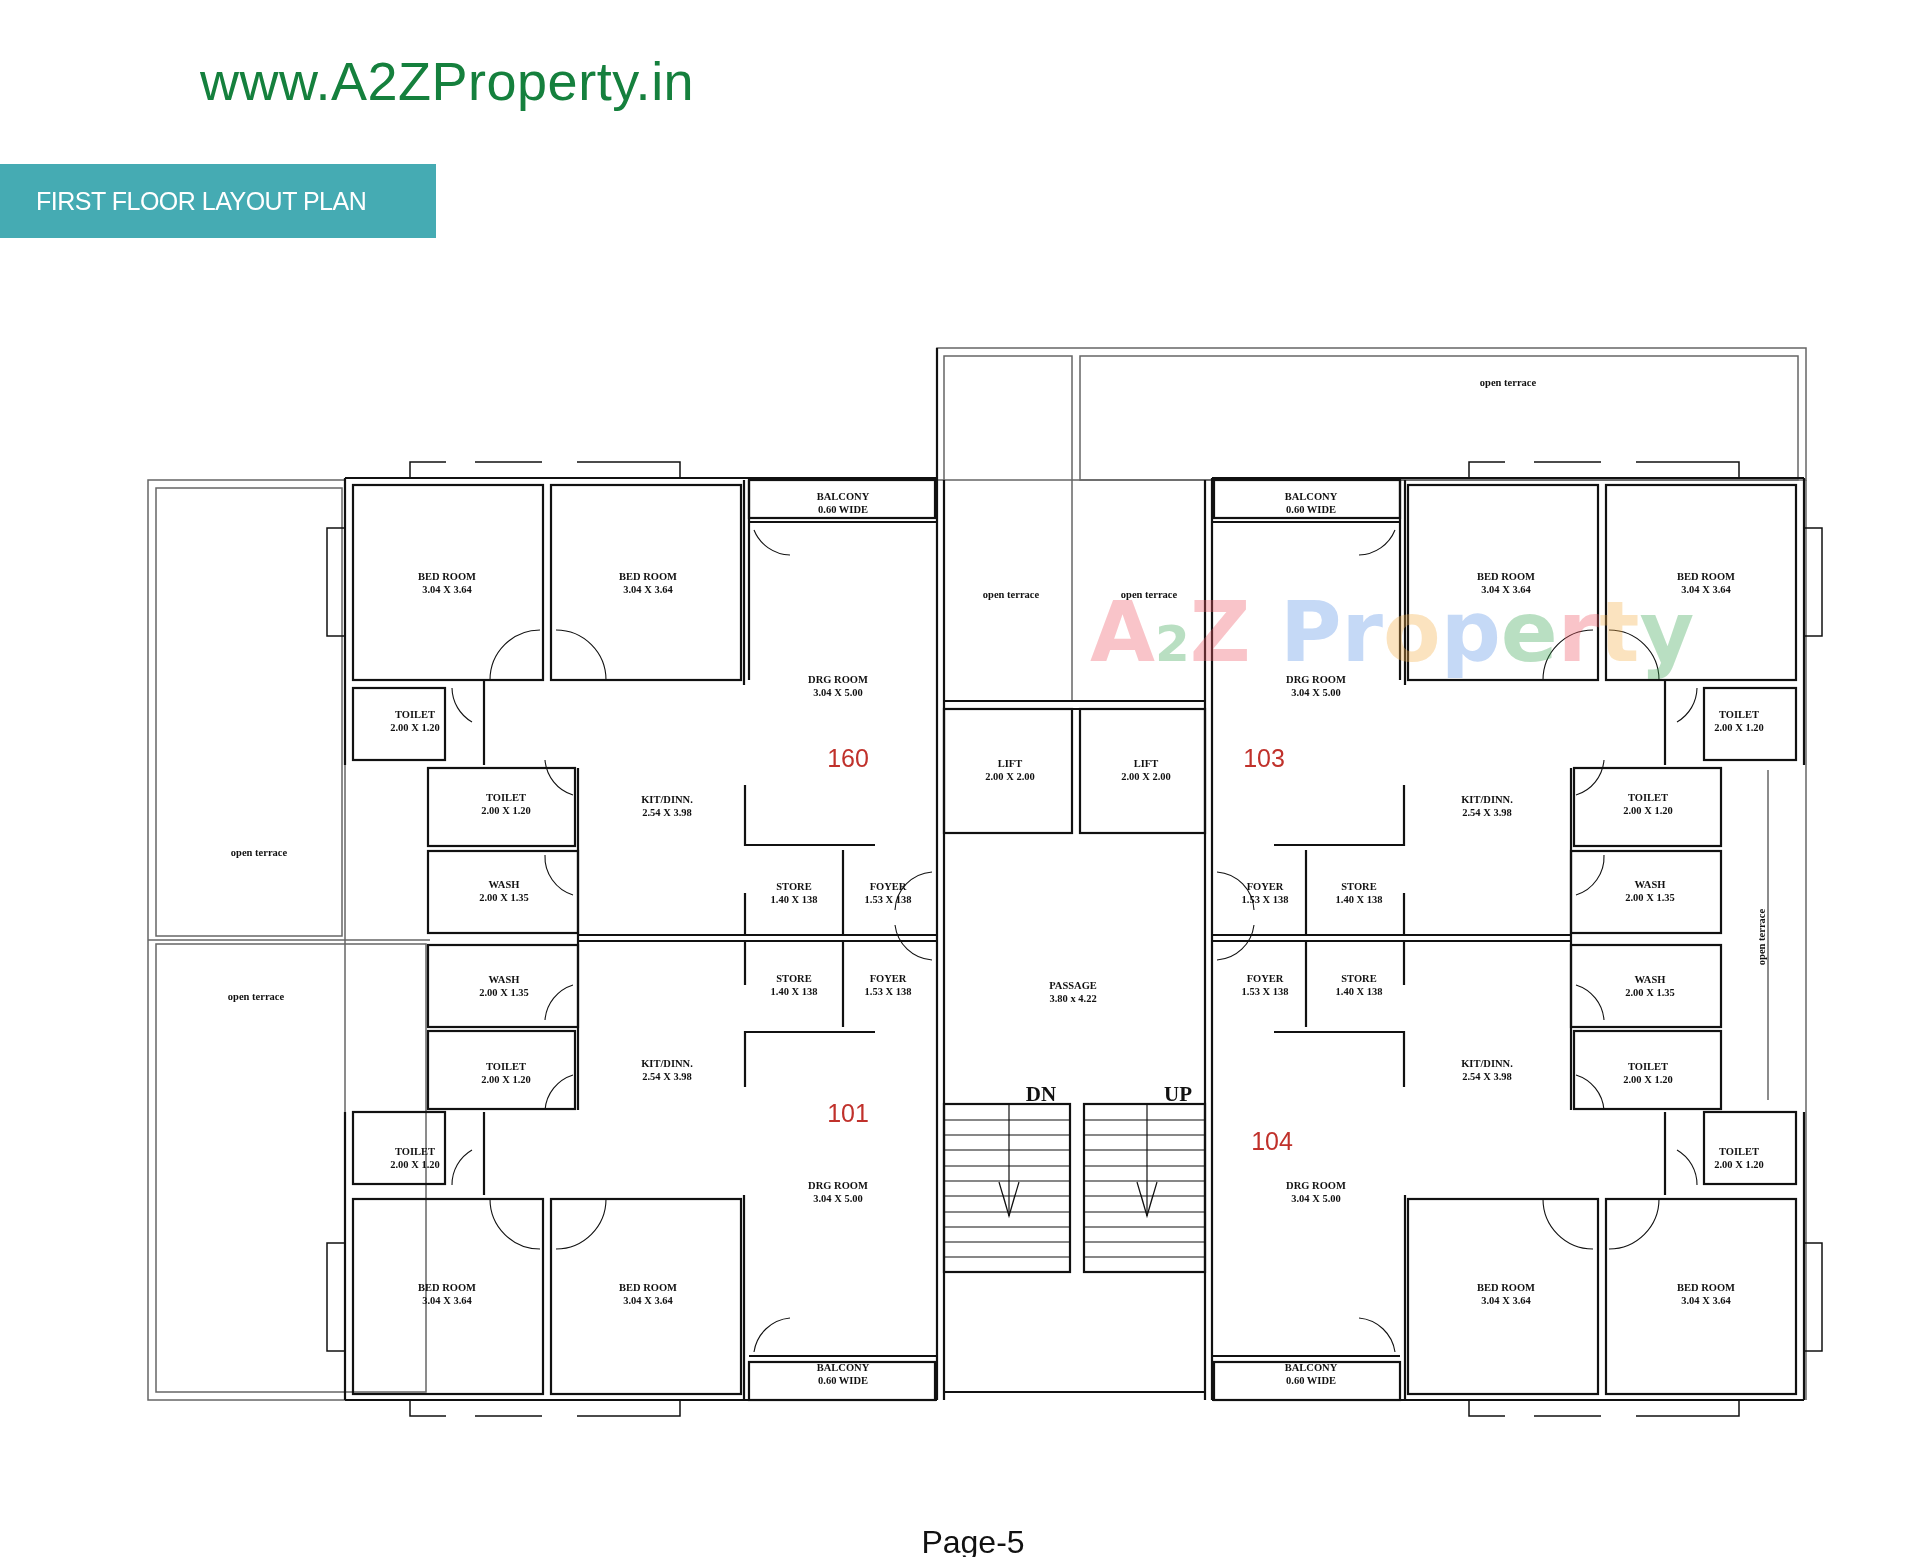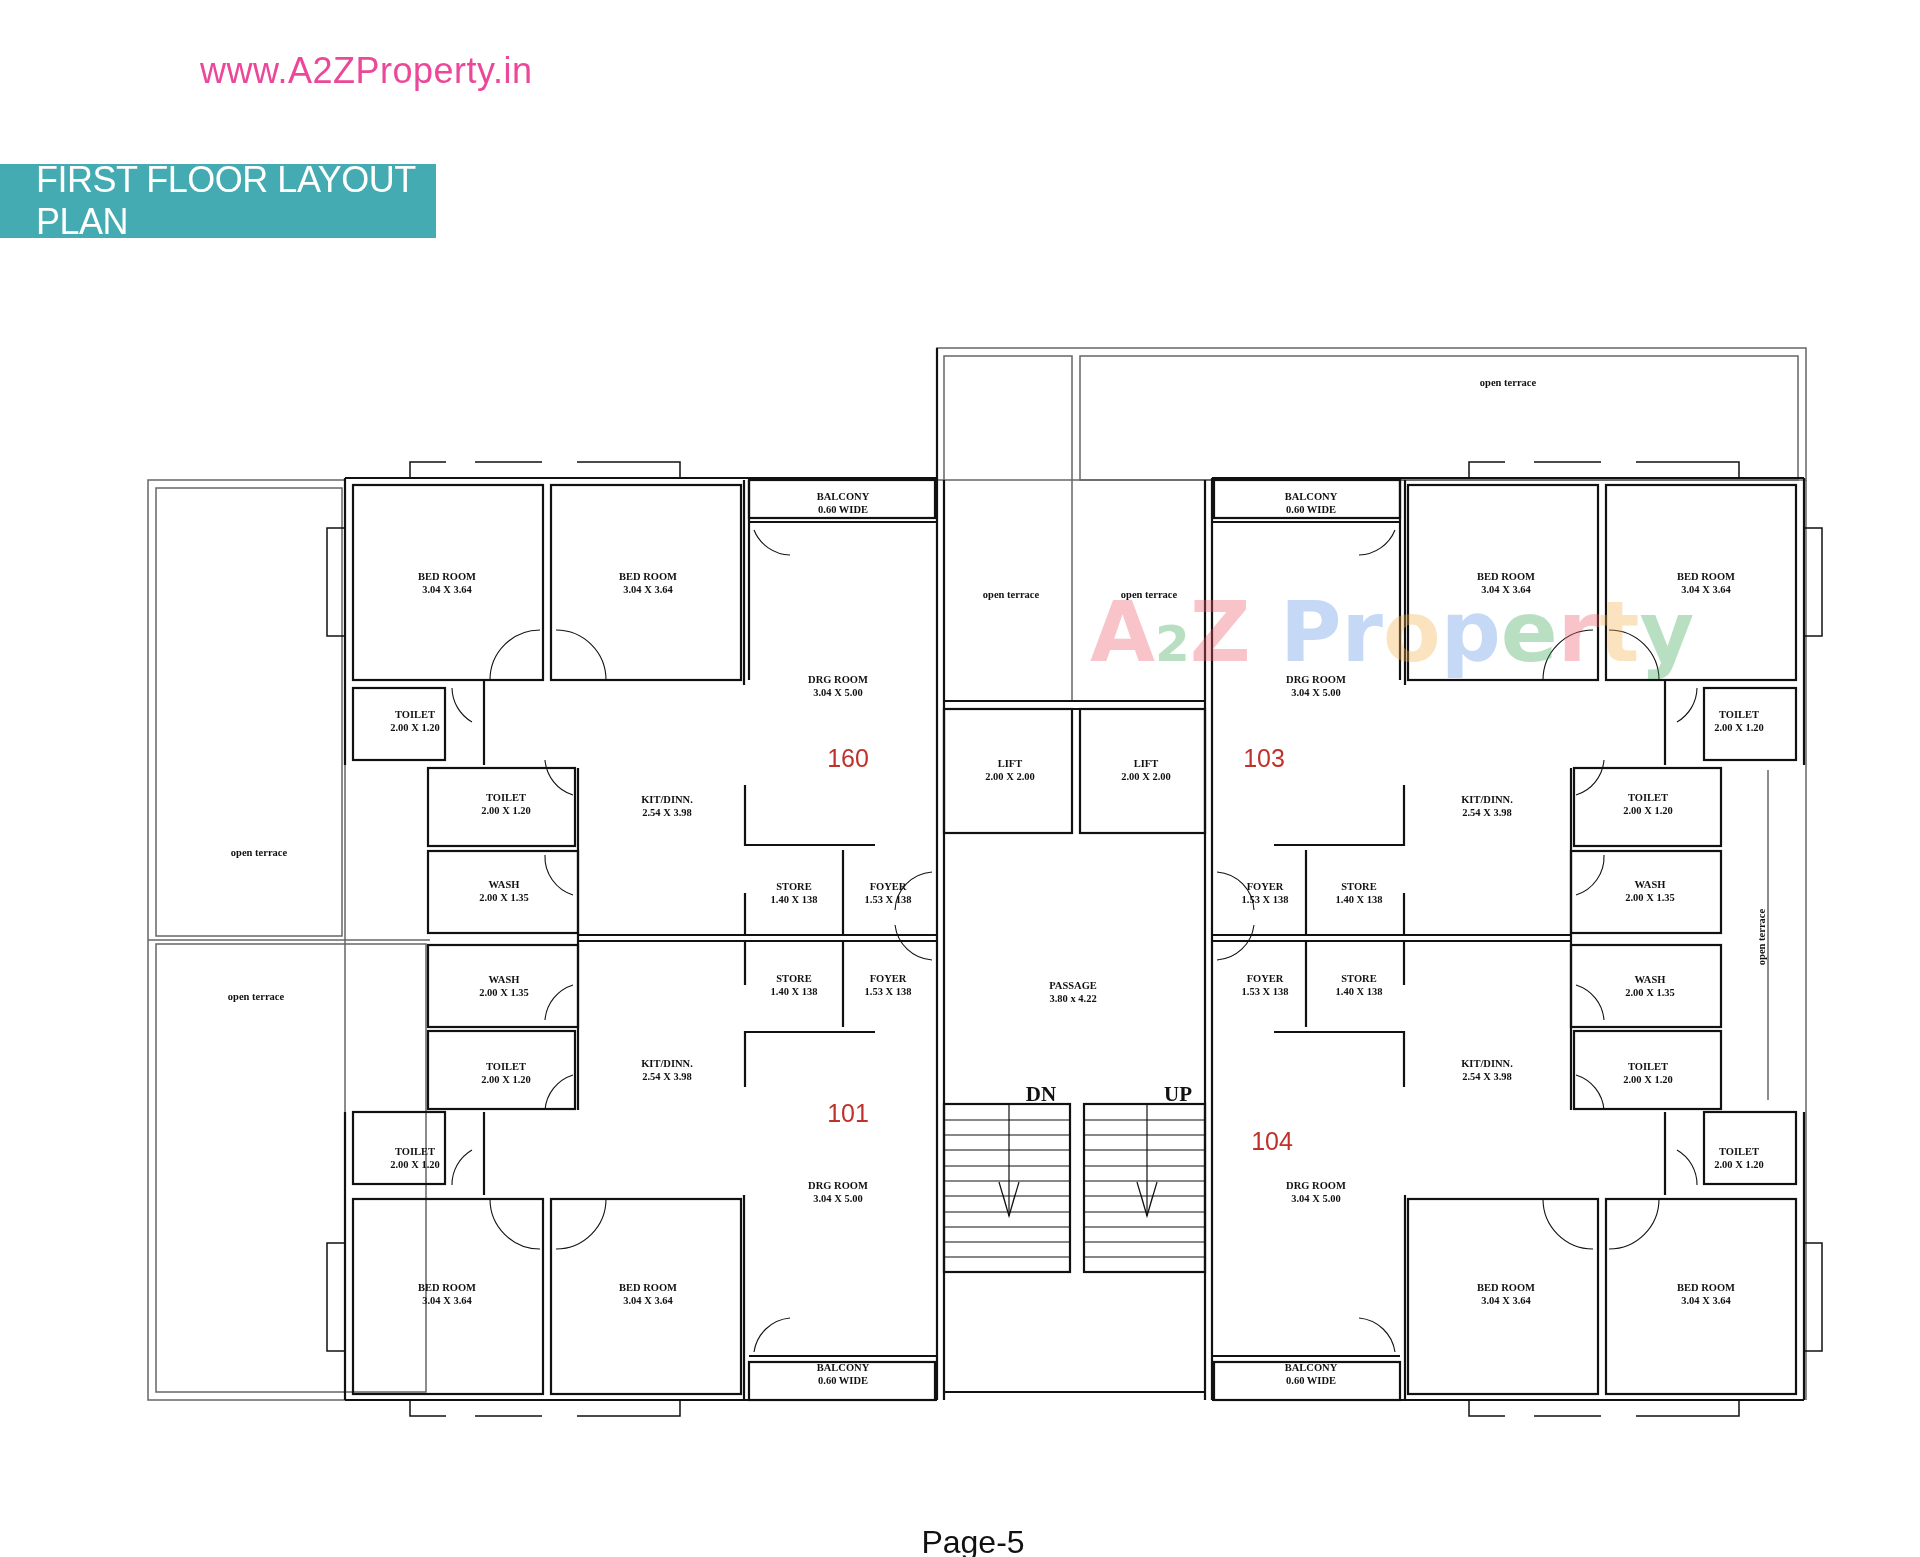--- a/index.html
+++ b/index.html
@@ -1,19 +1,19 @@
 <!DOCTYPE html>
 <html><head>
 <meta charset="utf-8">
 <style>
   html,body{margin:0;padding:0;background:#fff;}
   body{width:1920px;height:1557px;position:relative;overflow:hidden;font-family:"Liberation Sans",sans-serif;}
-  .watermark-url{position:absolute;left:200px;top:50px;font-size:36px;color:#ec4899;letter-spacing:0.5px;font-family:"Liberation Sans",sans-serif;}
+  .watermark-url{position:absolute;left:200px;top:50px;font-size:54px;color:#15803d;letter-spacing:0.5px;font-family:"Liberation Sans",sans-serif;}
   .banner{position:absolute;left:0;top:164px;width:436px;height:74px;background:#45abb3;color:#fff;display:flex;align-items:center;}
-  .banner span{padding-left:36px;font-size:36px;letter-spacing:-0.5px;font-family:"Liberation Sans",sans-serif;}
+  .banner span{padding-left:36px;font-size:25px;letter-spacing:-0.5px;font-family:"Liberation Sans",sans-serif;}
   .plan{position:absolute;left:0;top:0;width:1920px;height:1557px;}
   .lbl{position:absolute;transform:translate(-50%,-50%);text-align:center;font-family:"Liberation Serif",serif;font-weight:bold;font-size:10.5px;line-height:12.5px;color:#111;white-space:pre;}
   .lbl.terrace{font-size:10.5px;}
   .lbl.vert{transform:translate(-50%,-50%) rotate(-90deg);}
   .unit-no{position:absolute;transform:translate(-50%,-50%);font-family:"Liberation Sans",sans-serif;font-size:25px;color:#c0312b;}
   .stair-lbl{position:absolute;transform:translate(-50%,-50%);font-family:"Liberation Serif",serif;font-weight:bold;font-size:21px;color:#111;margin-left:32px;}
   .logo{position:absolute;left:1090px;top:590px;font-family:"DejaVu Sans",sans-serif;font-weight:bold;font-size:84px;line-height:84px;opacity:0.35;white-space:nowrap;}
   .logo .a{color:#ee5a66;} .logo .two{color:#3aa653;font-size:50px;} .logo .z{color:#ee5a66;}
   .logo .p{color:#5b93e8;} .logo .r{color:#5b93e8;} .logo .o{color:#f4b04a;} .logo .pe{color:#5b93e8;}
   .logo .e{color:#3aa653;} .logo .rr{color:#ee5a66;} .logo .t{color:#f4b04a;} .logo .y{color:#3aa653;}

